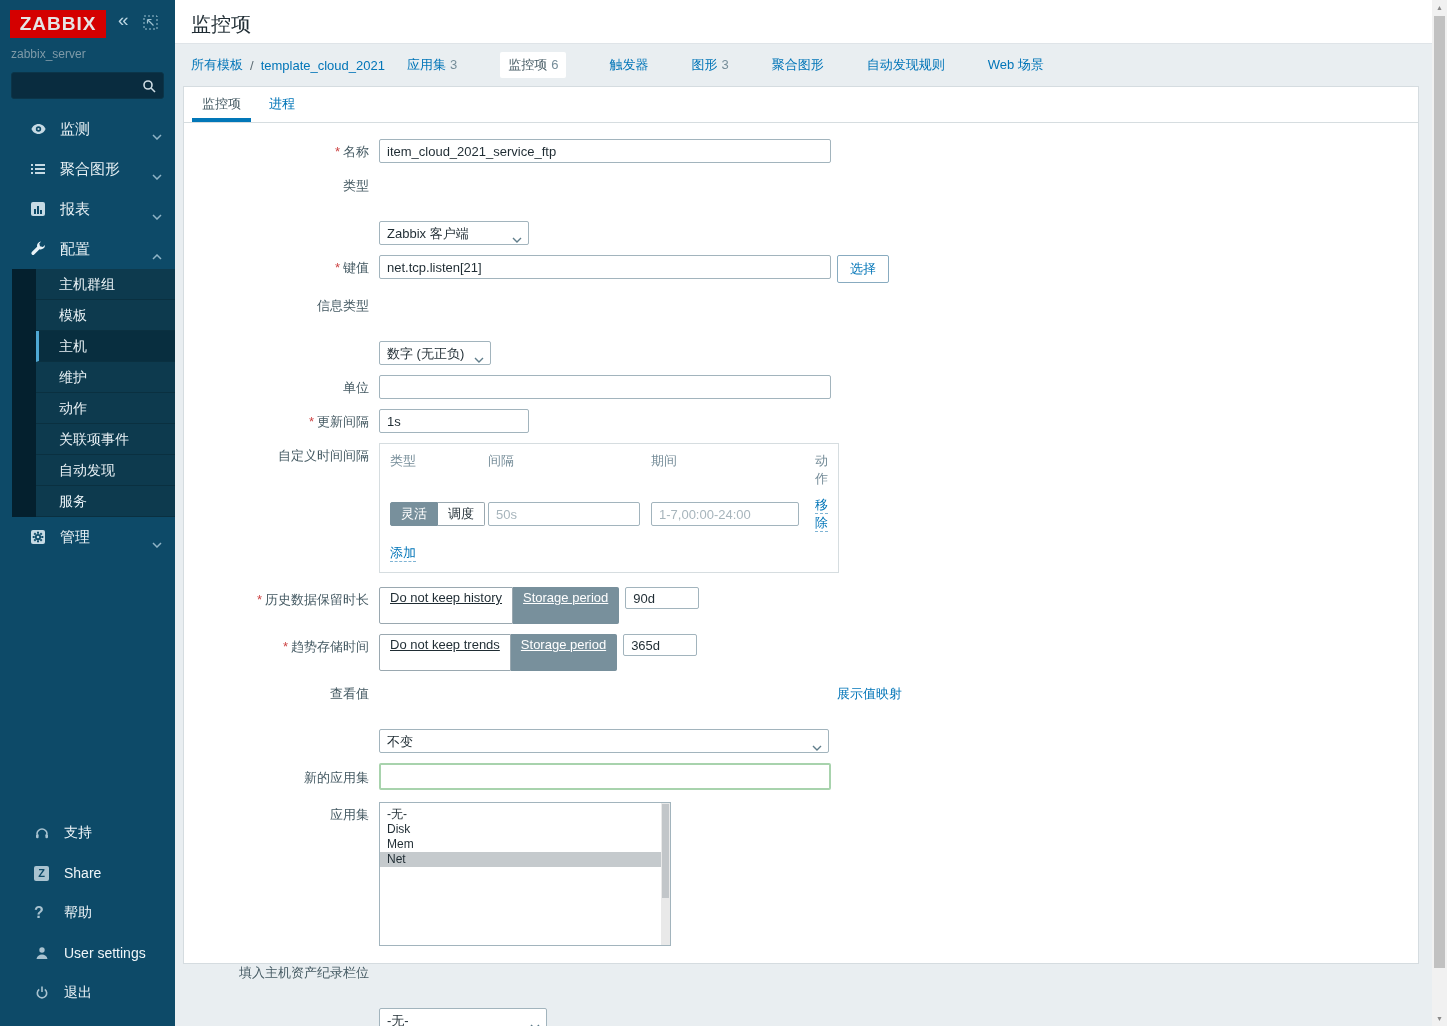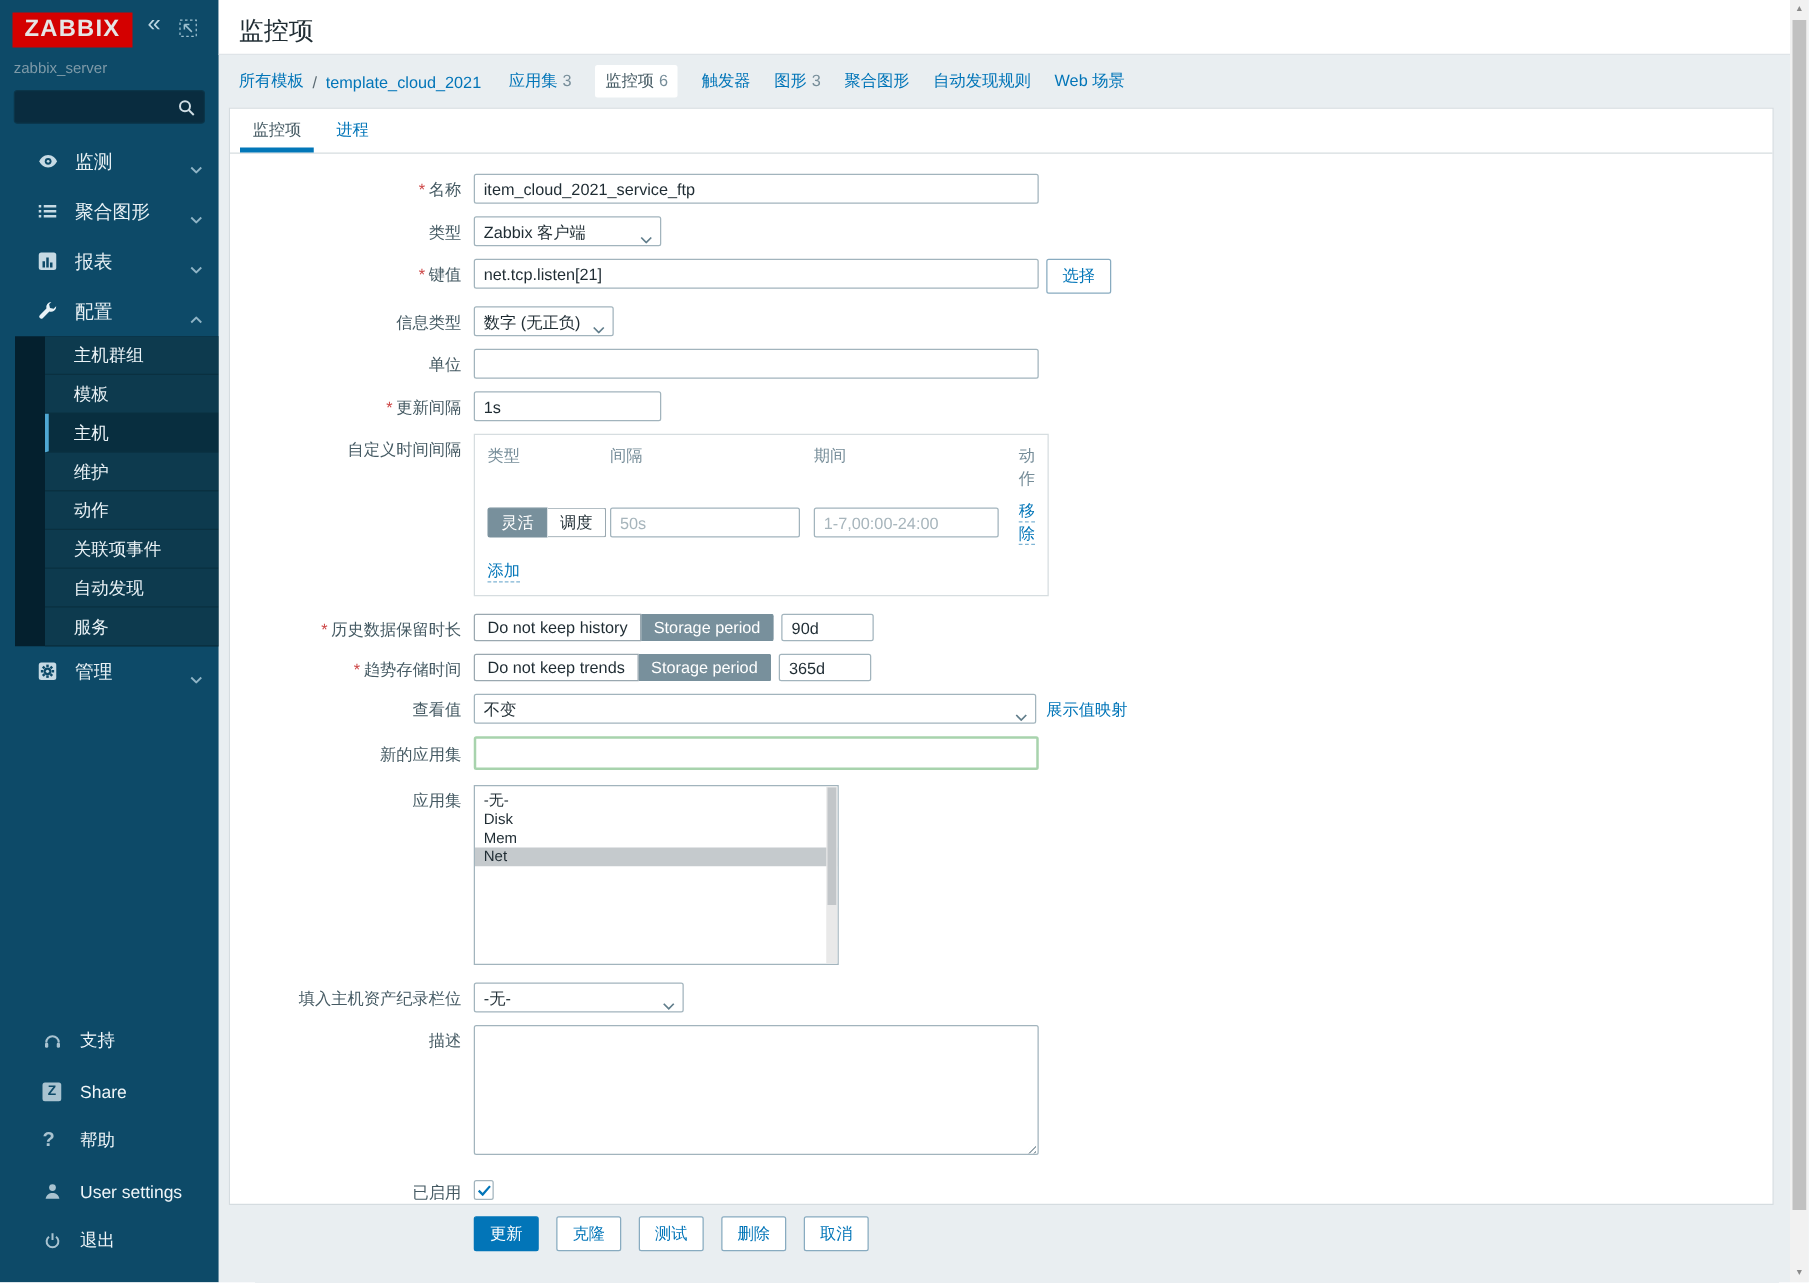--- a/index.html
+++ b/index.html
@@ -33,57 +33,57 @@
         text-align:center; line-height:15px; border-radius:2px; }
   .qmark { color:#a9c3d0; font-size:16px; font-weight:bold; }
 
   
   .main { position:absolute; left:175px; top:0; width:1257px; height:1026px; background:#e9eef1; }
   .titlebar { height:44px; background:#fff; border-bottom:1px solid #dfe4e8; }
   .titlebar h1 { padding:11px 0 0 16px; font-size:20px; font-weight:normal; color:#1f2c33; }
   .bcbar { height:42px; display:flex; align-items:center; padding-left:16px; font-size:13px; }
   .bc-link { color:#0275b8; cursor:pointer; text-decoration:none; }
   .bc-sep { color:#5c6b73; margin:0 7px; }
-  .bc-nav { display:flex; align-items:center; margin-left:22px; }
+  .bc-nav { display:flex; align-items:center; margin-left:22px;gap:24px; }
   .bc-item { margin-right:19px; color:#0275b8; cursor:pointer; white-space:nowrap; }
   .bc-item .cnt { color:#768d99; margin-left:4px; }
   .bc-item.active { background:#fff; border-radius:2px; padding:4px 8px; color:#455a63; cursor:default; }
 
   .card { margin-left:8px; width:1236px; height:878px; background:#fff; border:1px solid #d5dce0; }
   .tabs { display:flex; border-bottom:1px solid #d6dde0; padding-left:4px; }
   .tab { padding:8px 10px 5px 10px; margin:0 4px; font-size:13px; color:#0275b8; cursor:pointer; border-bottom:4px solid transparent; }
   .tab.active { color:#455a63; border-bottom:4px solid #0277b8; cursor:default; }
 
   .form { padding-top:16px; font-size:13px; color:#1f2c33; }
   .frow { display:flex; align-items:flex-start; margin-bottom:10px; }
   .flabel { width:195px; min-width:195px; text-align:right; padding:4px 10px 0 0; color:#455a63; }
   .req { color:#cc4444; margin-right:3px; }
 
   input.txt { height:24px; border:1px solid #a2b4bd; border-radius:2px; padding:0 7px; font-size:13px; color:#1f2c33;
               font-family:"Liberation Sans", sans-serif; background:#fff; }
   input.txt::placeholder { color:#a7b5bc; }
   .w-big { width:452px; }
   .select { position:relative; height:24px; border:1px solid #a2b4bd; border-radius:2px; background:#fff;
-            padding:3px 22px 0 7px; cursor:pointer; color:#1f2c33; }
+            padding:3px 22px 0 7px; cursor:pointer; color:#1f2c33;margin-top:48px; }
   .select .sel-chev { position:absolute; right:6px; top:9px; }
 
   .btn { display:inline-block; border:1px solid #88abc0; background:#fff; color:#0275b8; font-size:13px;
          border-radius:2px; padding:4px 12px; cursor:pointer; font-family:"Liberation Sans", sans-serif; }
   .btn.primary { background:#0275b8; border-color:#0275b8; color:#fff; }
 
   .itable { width:460px; border:1px solid #d6dde0; padding:8px 10px 10px 10px; }
   .itable .ihead { display:flex; color:#768d99; padding-bottom:8px; }
   .itable .irow { display:flex; align-items:center; }
   .ic1 { width:98px; } .ic2 { width:163px; } .ic3 { width:158px; } .ic4 { flex:1; }
   .seg { display:inline-flex; }
   .seg .sopt { height:24px; line-height:22px; padding:0 10px; border:1px solid #9aa8b0; background:#fff; color:#1f2c33; cursor:pointer; }
   .seg .sopt:first-child { border-radius:2px 0 0 2px; }
   .seg .sopt:last-child { border-radius:0 2px 2px 0; border-left:none; }
   .seg .sopt.on { background:#78909c; border-color:#78909c; color:#fff; }
-  .seg.h22 .sopt { height:22px; line-height:20px; }
+  .seg.h22 .sopt { height:37px; line-height:20px;text-decoration:underline; }
   .alink { color:#0275b8; cursor:pointer; border-bottom:1px dashed #7fb4d4; padding-bottom:1px; }
   .plainlink { color:#0275b8; cursor:pointer; }
   .addrow { margin-top:12px; }
 
   .listbox { position:relative; width:292px; height:144px; border:1px solid #a2b4bd; background:#fff; overflow:hidden; }
   .lopt { height:15px; line-height:15px; padding-left:7px; font-size:12px; cursor:pointer; }
   .lopt:first-child { margin-top:4px; }
   .lopt.sel { background:#c5cacd; }
   .lb-scroll { position:absolute; right:0; top:0; width:9px; height:100%; background:#e9e9e9; }
   .lb-thumb { position:absolute; left:1px; top:1px; width:7px; height:66%; background:#c2c6c9; }

